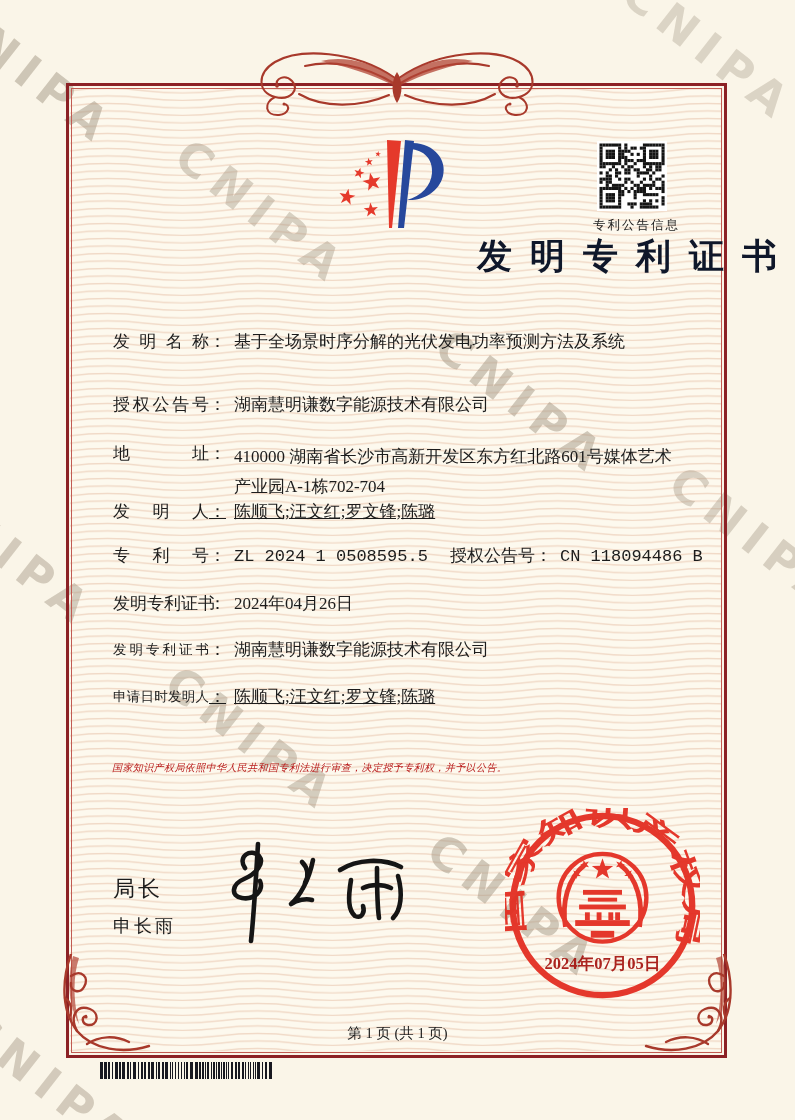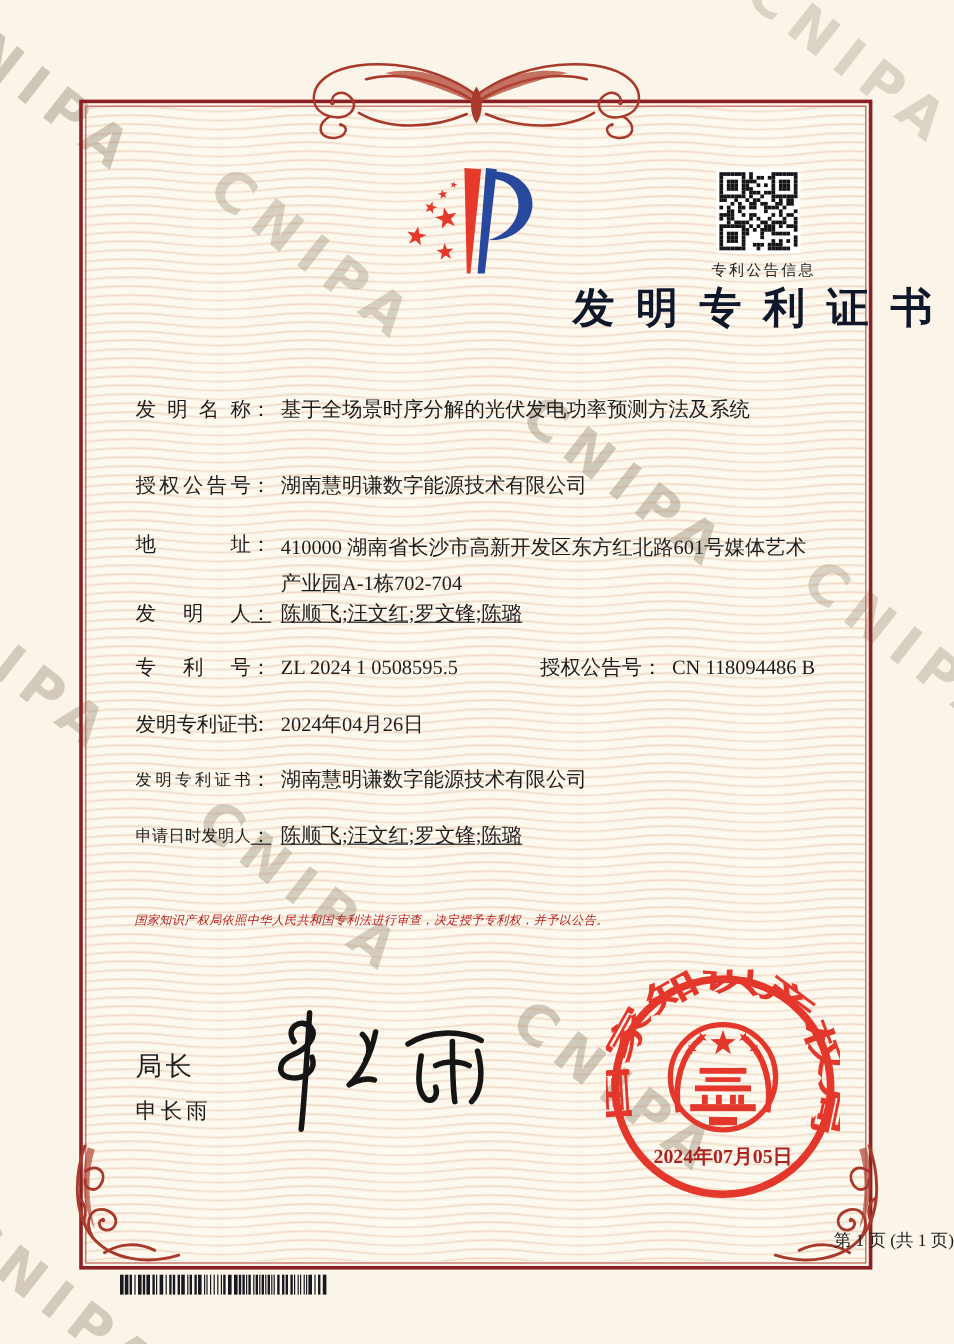--- a/index.html
+++ b/index.html
@@ -36,21 +36,21 @@
 
   
   .statement{position:absolute;left:92px;top:752px;width:616px;font-size:10px;font-style:italic;
              line-height:32px;letter-spacing:0.4px;color:#b91c1c;}
   .statement .l1{text-indent:2em;}
 
   
   .sig-title{position:absolute;left:113px;top:874px;font-size:22px;font-family:Liberation Sans, sans-serif;letter-spacing:3px;}
   .sig-name{position:absolute;left:113px;top:914px;font-size:18px;font-family:"Liberation Sans","DejaVu Sans",sans-serif;letter-spacing:3px;}
 
-  .footer{position:absolute;left:0;top:1024px;width:100%;text-align:right;font-size:14.5px;}
+  .footer{position:absolute;left:0;top:1024px;width:100%;text-align:center;font-size:14.5px;}
 
   .qr-box{position:absolute;left:597px;top:141px;width:70px;height:70px;background:#fff;}
   .barcode{position:absolute;left:100px;top:1062px;}
 </style>
 </head>
 <body>
 
 <div class="page">
 
   <svg width="0" height="0" style="position:absolute" aria-hidden="true">
@@ -372,21 +372,21 @@
     </div>
     <div class="frow" style="top:63px;">
       <span class="flabel">授权公告号</span><span>：</span><span class="fval">湖南慧明谦数字能源技术有限公司</span>
     </div>
     <div class="frow" style="top:112px;">
       <span class="flabel">地址</span><span>：</span><span class="fval wrap">410000 湖南省长沙市高新开发区东方红北路601号媒体艺术产业园A-1栋702-704</span>
     </div>
     <div class="frow" style="top:170px;text-decoration:underline;">
       <span class="flabel">发明人</span><span>：</span><span class="fval">陈顺飞;汪文红;罗文锋;陈璐</span>
     </div>
-    <div class="frow" style="top:215px;width:590px;">
+    <div class="frow" style="top:215px;width:590px;font-family:Liberation Mono, monospace;">
       <span class="flabel">专利号</span><span>：</span><span class="fval">ZL 2024 1 0508595.5</span>
       <span class="rpair">
         <span>授权公告号</span><span>：</span><span class="fval">CN 118094486 B</span>
       </span>
     </div>
     <div class="frow" style="top:262px;width:590px;">
       <span class="flabel">发明专利证书</span><span>：</span><span class="fval">2024年04月26日</span>
     </div>
     <div class="frow" style="top:308px;">
       <span class="flabel long">发明专利证书</span><span>：</span><span class="fval">湖南慧明谦数字能源技术有限公司</span>

